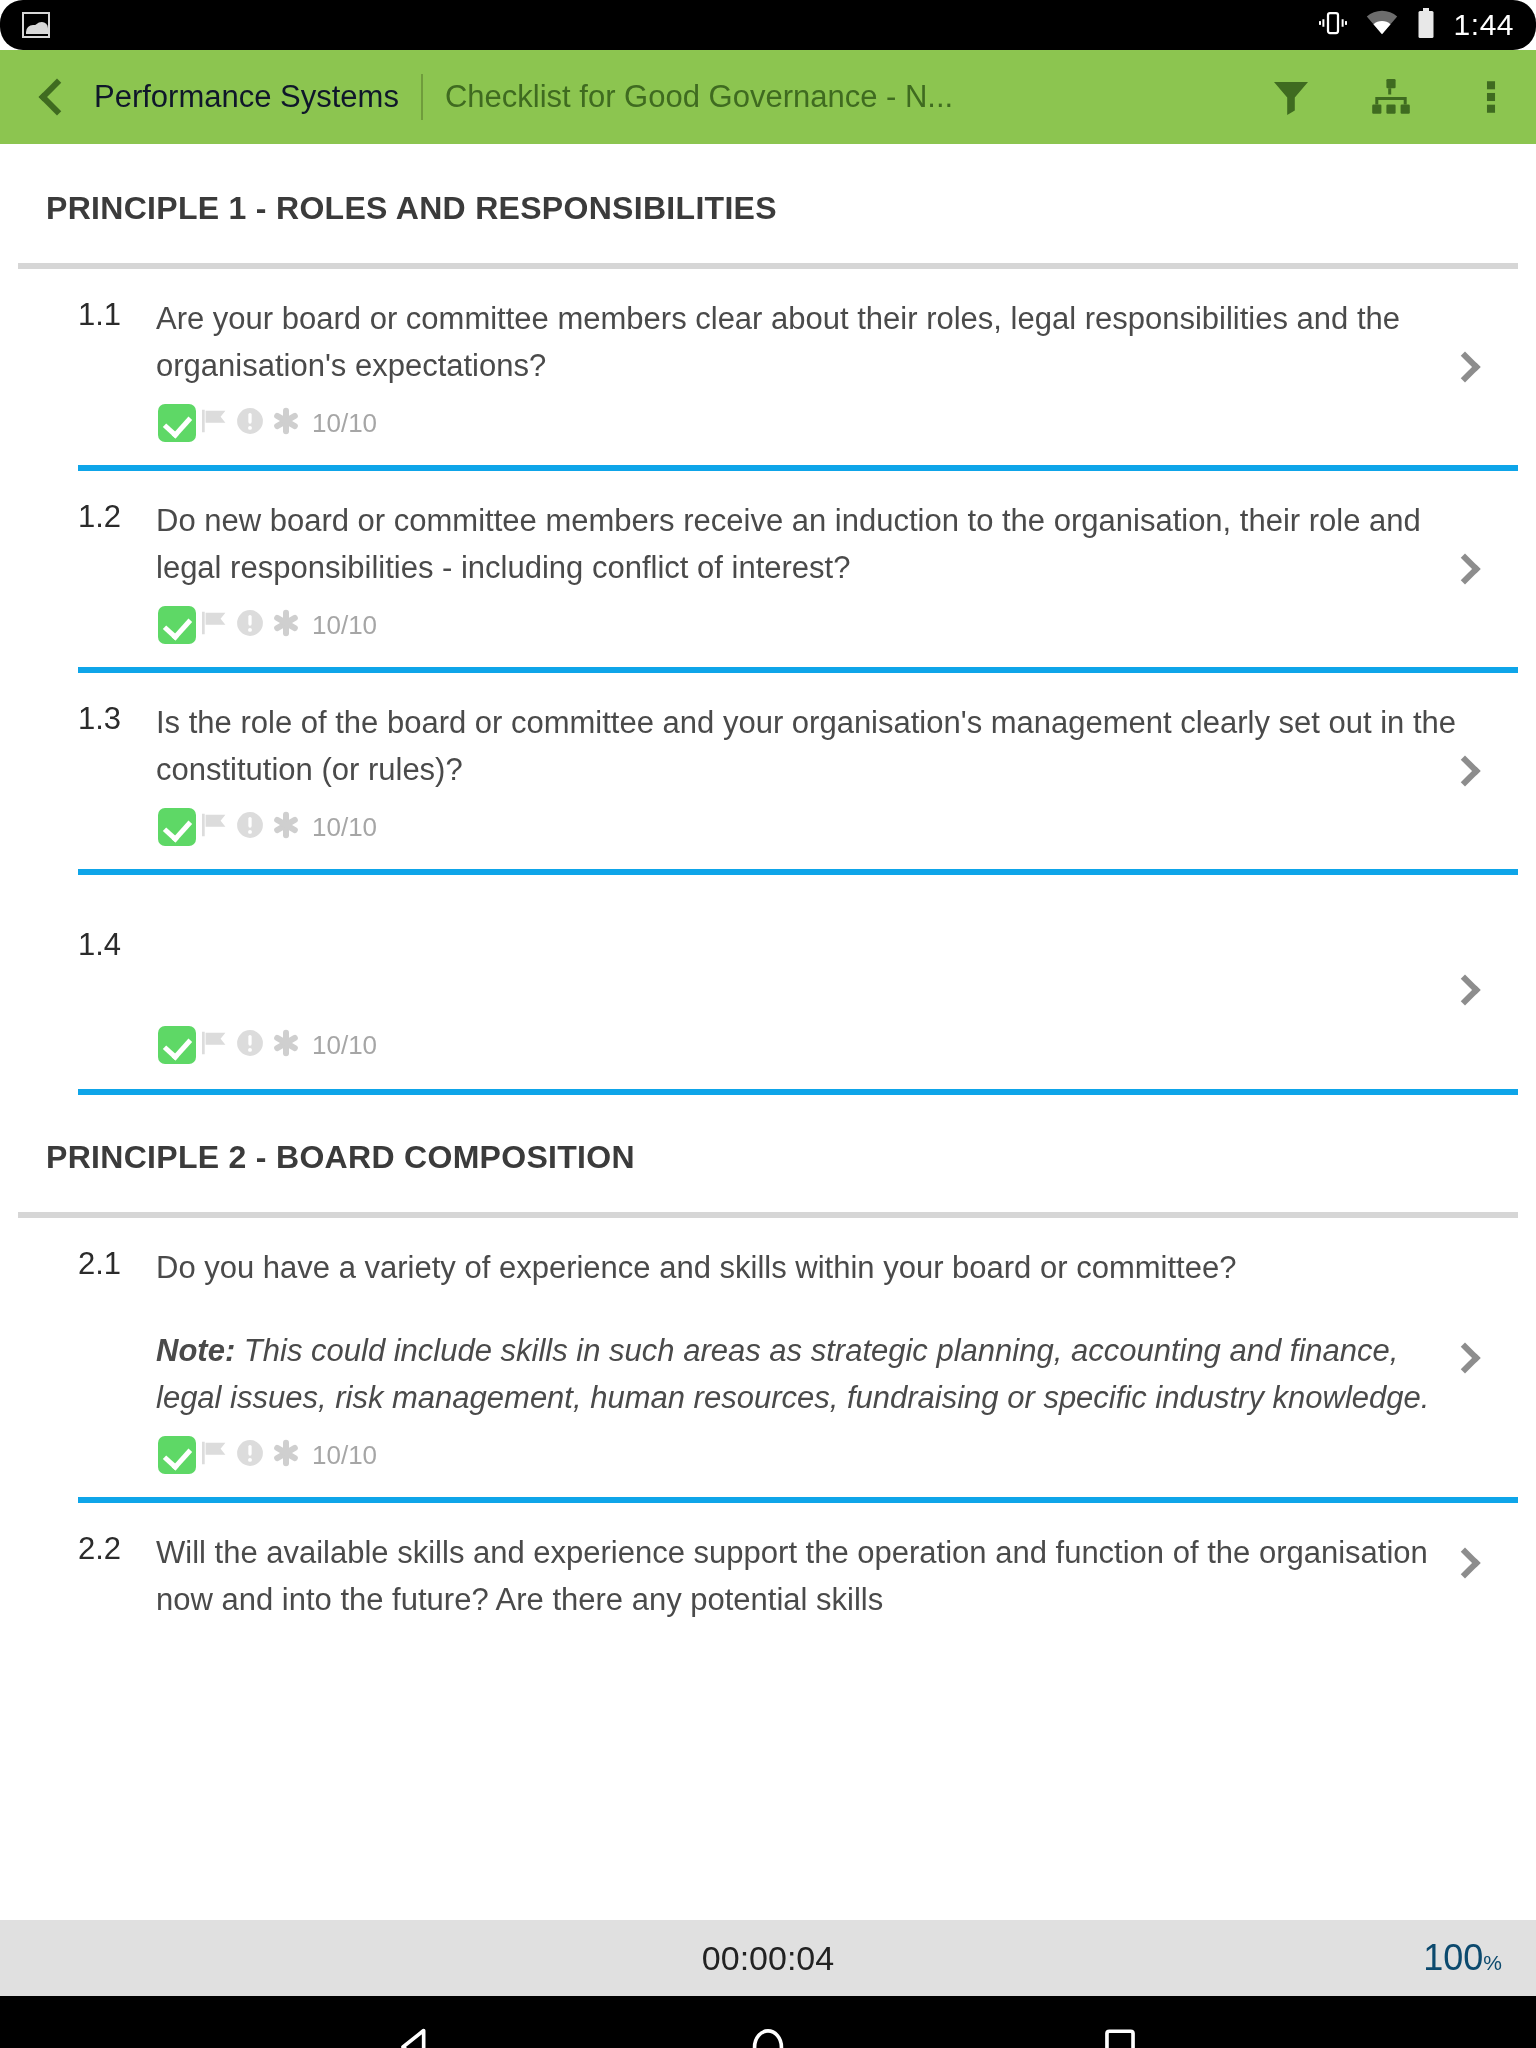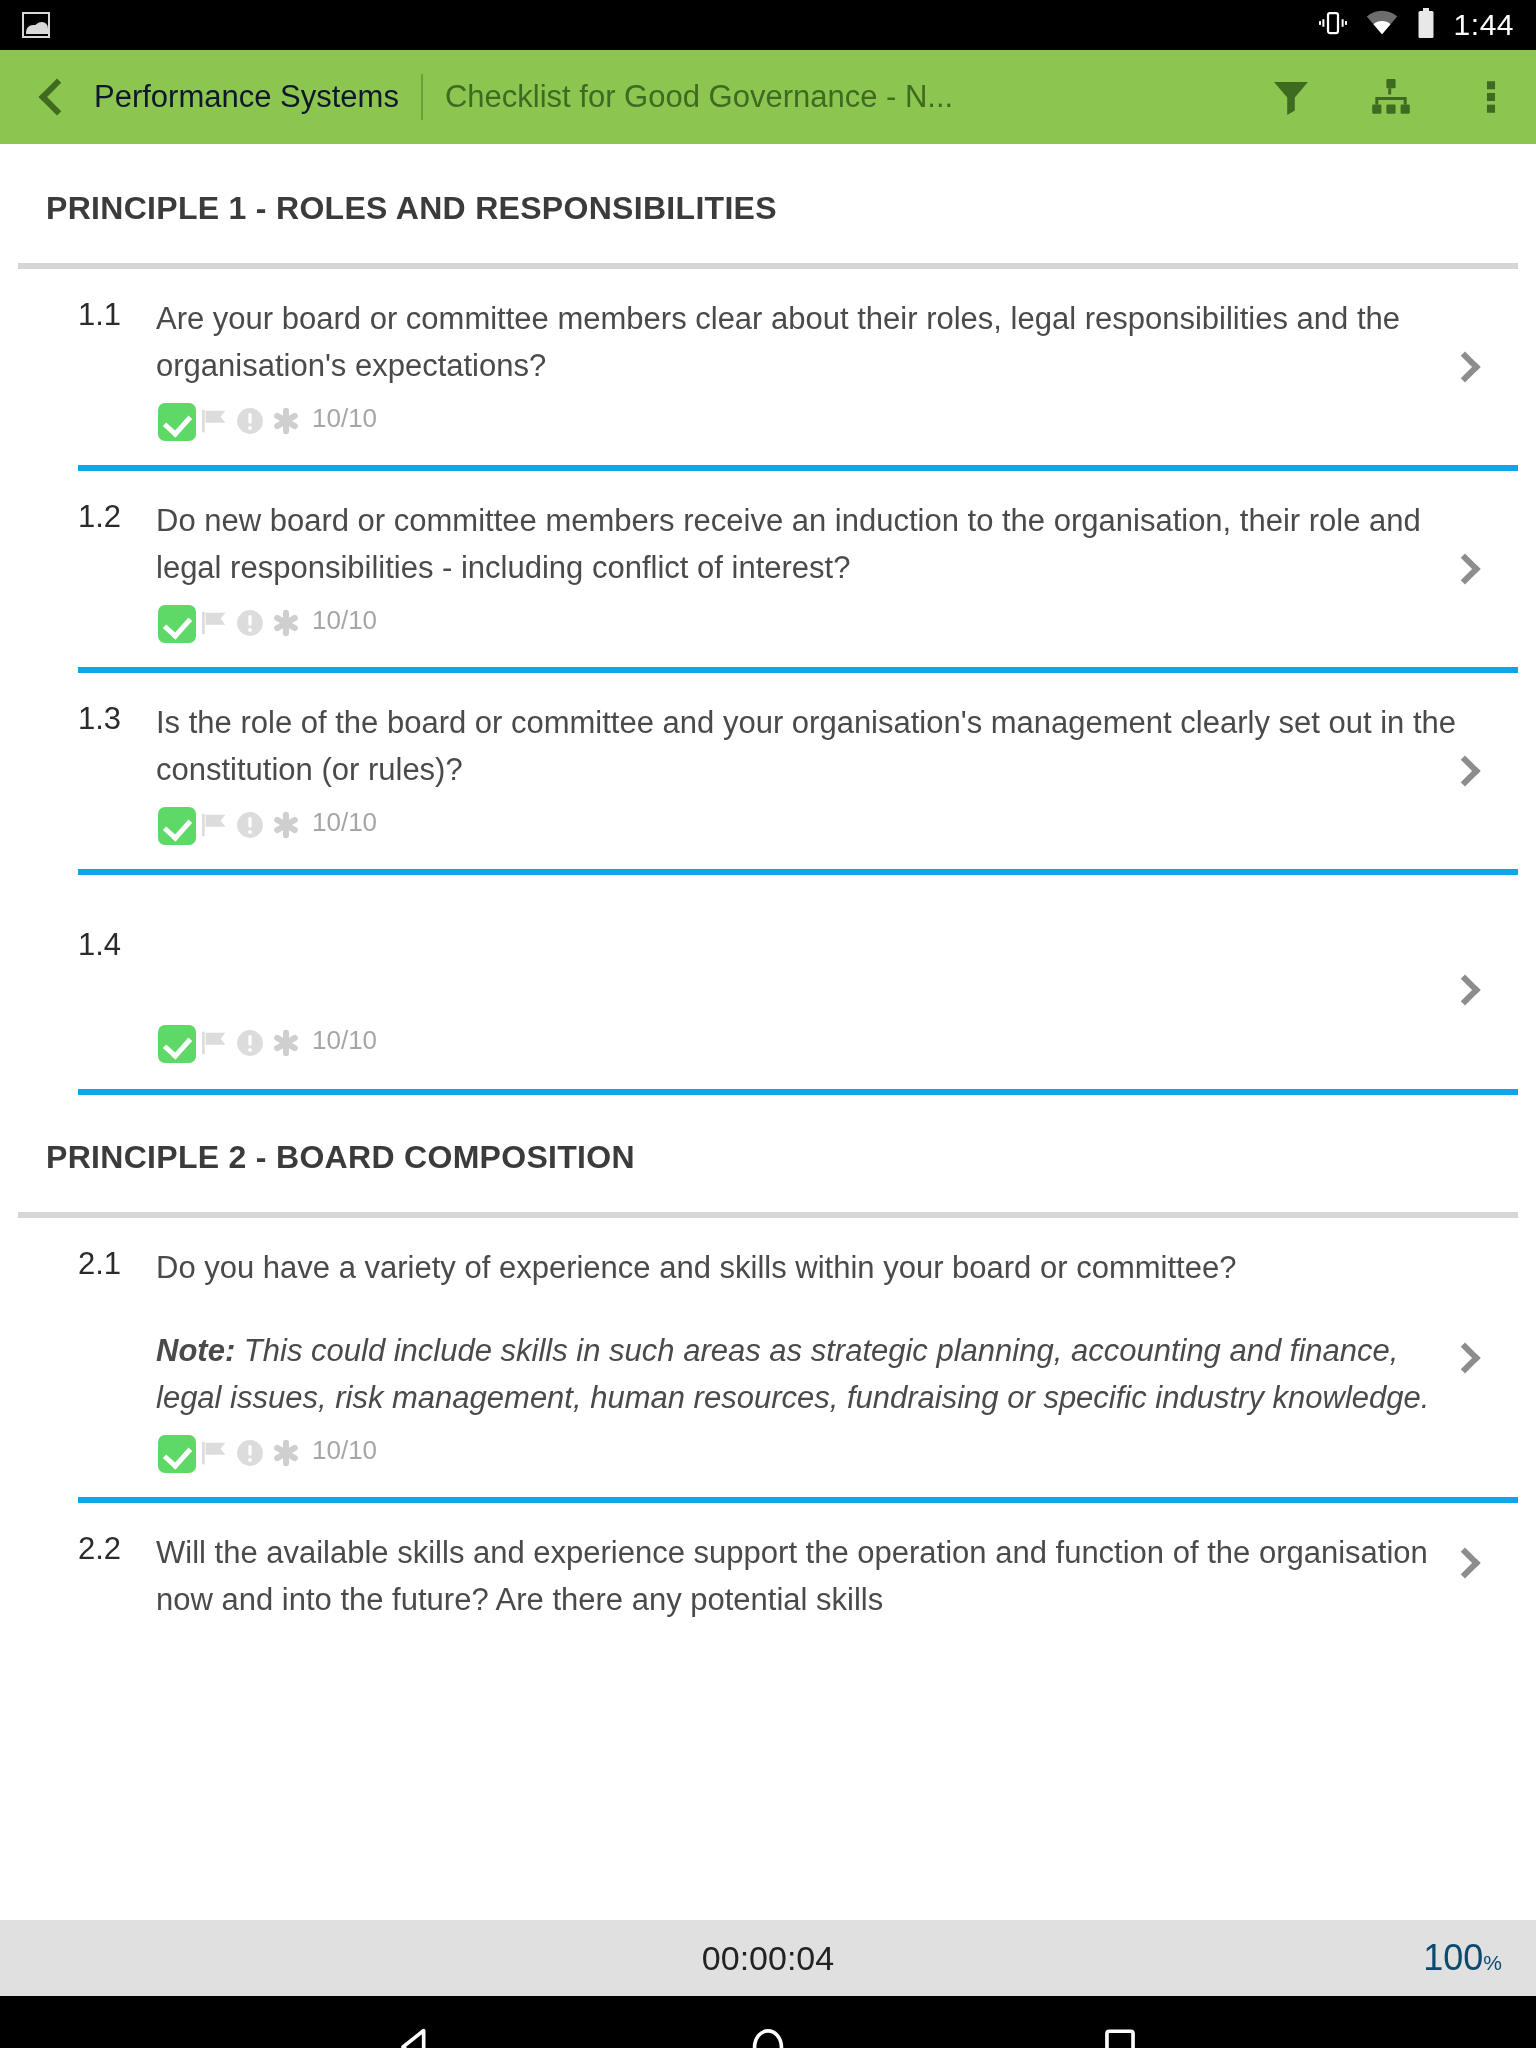--- a/index.html
+++ b/index.html
@@ -7,21 +7,21 @@
   body {
     font-family:"Liberation Sans", sans-serif;
     background:#ffffff;
     -webkit-font-smoothing:antialiased;
     overflow:hidden;
   }
 
   
   .status-bar {
     height:50px; background:#000; display:flex; align-items:center;
-    padding:0 22px; color:#fff;
+    padding:0 22px; color:#fff;border-radius:23px;
   }
   .status-left { display:flex; align-items:center; gap:10px; }
   .status-right { margin-left:auto; display:flex; align-items:center; gap:18px; }
   .status-clock { font-size:30px; color:#fff; letter-spacing:.5px; font-weight:400; }
   .img-icon {
     width:28px; height:26px; border:2px solid #d8d8d8; position:relative; overflow:hidden;
     background:#000;
   }
   .img-icon::after{
     content:""; position:absolute; left:2px; bottom:2px; width:20px; height:9px;
@@ -79,21 +79,21 @@
   }
   .q-body { flex:1 1 auto; padding-right:50px; }
   .q-text {
     font-size:31px; line-height:47px; color:#4a4a4a;
   }
   .q-note {
     font-size:31px; line-height:47px; color:#4a4a4a; font-style:italic; margin-top:36px;
   }
   .q-note b { font-weight:700; font-style:italic; }
   .q-meta {
-    display:flex; align-items:flex-start; padding:14px 0 22px 2px;
+    display:flex; align-items:center; padding:14px 0 22px 2px;
   }
   .q-score { font-size:26px; color:#a6a6a6; margin-left:8px; }
   .chev-right {
     width:46px; flex:0 0 auto; align-self:center; position:absolute; right:18px; top:50%;
     transform:translateY(-50%); cursor:pointer;
   }
   .chev-right i{
     display:block; width:22px; height:22px; border-right:6px solid #8d8d8d;
     border-top:6px solid #8d8d8d; transform:rotate(45deg);
   }

